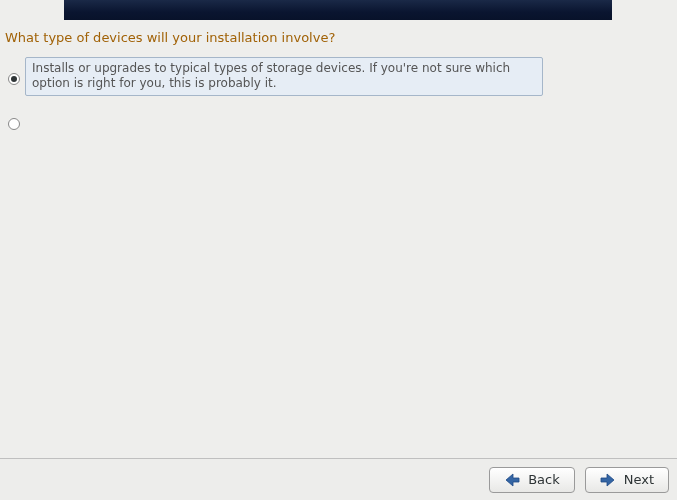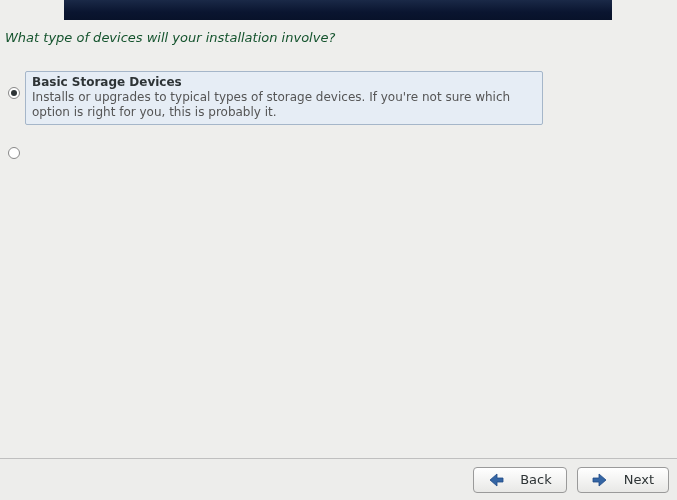--- a/index.html
+++ b/index.html
@@ -21,24 +21,23 @@
       background: linear-gradient(to bottom, #1a2947 0%, #0a1530 60%, #08122a 100%);
     }
     .content {
       position: absolute;
       top: 30px;
       left: 3px;
       right: 3px;
     }
     .question {
       font-size: 13px;
-      color: #14532d;
-      margin-bottom: 26px;
+      color: #a16207;
+      margin-bottom: 12px;
       padding-left: 2px;
-      font-style: italic;
     }
     .option-row {
       display: flex;
       align-items: flex-start;
       margin-bottom: 6px;
     }
     .radio-col {
       width: 22px;
       display: flex;
       justify-content: center;
@@ -96,21 +95,21 @@
       background: #ededeb;
       display: flex;
       justify-content: flex-end;
       align-items: center;
       padding-right: 8px;
       gap: 10px;
     }
     .btn {
       display: inline-flex;
       align-items: center;
-      gap: 16px;
+      gap: 8px;
       padding: 4px 14px;
       border: 1px solid #9a9a9a;
       border-radius: 4px;
       background: linear-gradient(to bottom, #ffffff, #e8e8e6);
       font-size: 13px;
       color: #2e3436;
       cursor: pointer;
       box-shadow: 0 1px 0 rgba(255,255,255,0.6) inset;
       min-height: 26px;
     }
@@ -126,21 +125,20 @@
 <div class="top-banner"></div>
 
 <div class="content">
   <div class="question">What type of devices will your installation involve?</div>
 
   <div class="option-row">
     <div class="radio-col">
       <div class="radio selected"></div>
     </div>
     <div class="option-box selected">
-      <div class="option-title">Basic Storage Devices</div>
       <div class="option-desc">Installs or upgrades to typical types of storage devices.  If you're not sure which option is right for you, this is probably it.</div>
     </div>
   </div>
 
   <div class="option-row">
     <div class="radio-col">
       <div class="radio"></div>
     </div>
     <div class="option-box unselected">
     </div>

